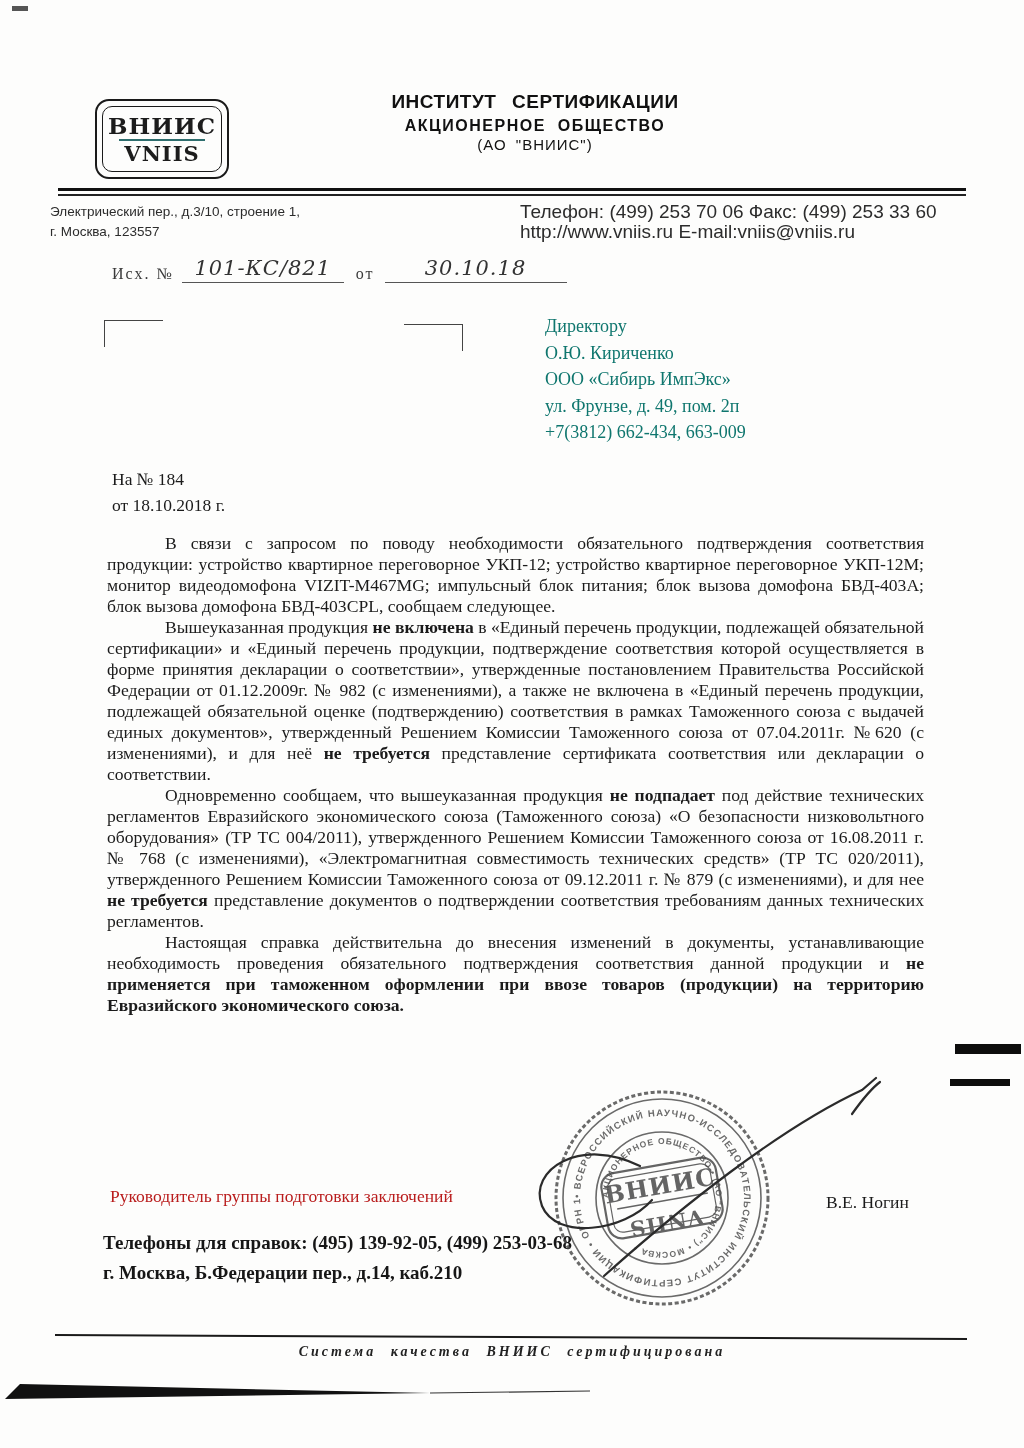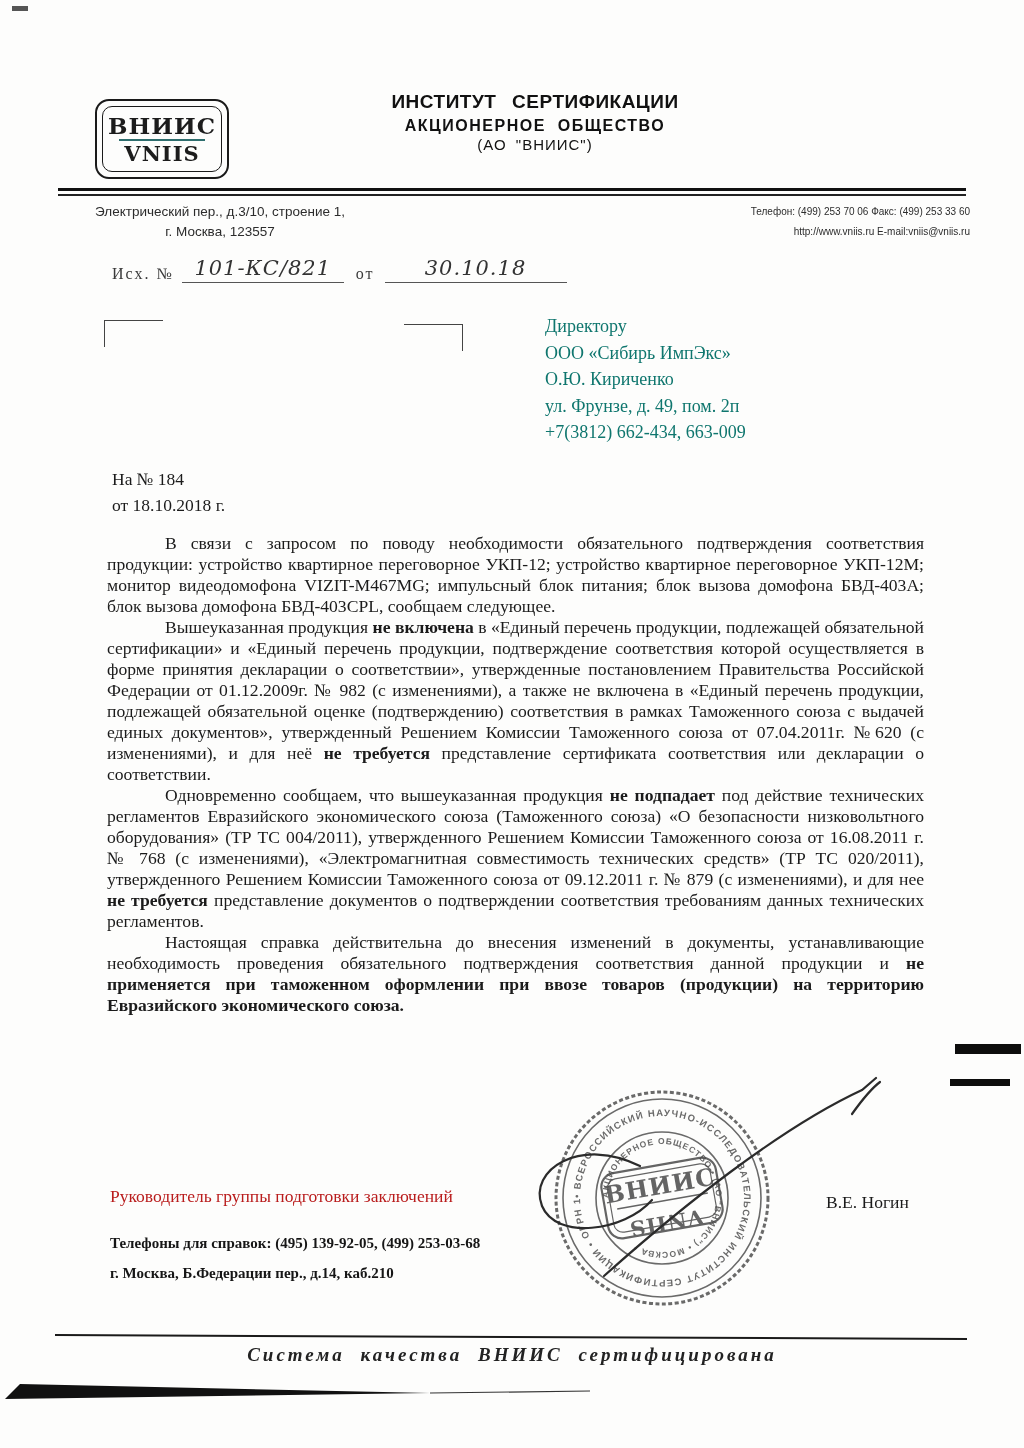--- a/index.html
+++ b/index.html
@@ -23,24 +23,24 @@
   .logo-bottom{font-family:"DejaVu Serif",serif;font-size:21px;font-weight:bold;letter-spacing:1px;line-height:22px;}
   .header-text{position:absolute;left:235px;top:90px;width:600px;text-align:center;
     font-family:"Liberation Sans",sans-serif;color:#111;}
   .ht1{font-size:19px;font-weight:bold;letter-spacing:.5px;word-spacing:8px;line-height:25px;}
   .ht2{font-size:19px;font-weight:bold;letter-spacing:.5px;word-spacing:10px;line-height:24px;}
   .ht3{font-size:16px;font-weight:bold;letter-spacing:1.5px;word-spacing:6px;margin-top:3px;}
   .ht4{font-size:15px;letter-spacing:1px;word-spacing:4px;margin-top:1px;font-family:"Liberation Sans",sans-serif;}
   .sep-thick{position:absolute;left:58px;top:188px;width:908px;height:3px;background:#111;}
   .sep-thin{position:absolute;left:58px;top:194px;width:908px;height:1.5px;background:#222;}
   
-  .contact-left{position:absolute;left:50px;top:202px;width:340px;text-align:center;
+  .contact-left{position:absolute;left:50px;top:202px;width:340px;text-align:left;
     font-family:"Liberation Sans",sans-serif;font-size:13.5px;color:#2c2c2c;line-height:20px;}
-  .contact-right{position:absolute;left:520px;top:202px;width:450px;text-align:right;
-    font-family:"Liberation Sans",sans-serif;font-size:10px;color:#2c2c2c;line-height:20px;}
+  .contact-right{position:absolute;left:520px;top:202px;width:450px;text-align:left;
+    font-family:"Liberation Sans",sans-serif;font-size:19px;color:#2c2c2c;line-height:20px;}
   
   .outgoing{position:absolute;left:112px;top:256px;font-size:16px;color:#3a3a3a;
     letter-spacing:2px;display:flex;align-items:flex-end;}
   .hand{
     font-family:"DejaVu Serif",serif;font-style:italic;font-size:21px;color:#333;
     letter-spacing:1px;transform:rotate(-2deg);
   }
   .uline{display:inline-block;border-bottom:1.7px solid #555;text-align:center;padding:0 6px 2px;}
   .uline.num{min-width:150px;margin-left:8px;margin-right:12px;}
   .uline.date{min-width:170px;margin-left:10px;}
@@ -53,27 +53,27 @@
   .recipient{position:absolute;left:545px;top:313px;font-size:18px;line-height:26.5px;color:#0f766e;}
   
   .reference{position:absolute;left:112px;top:466px;font-size:17.5px;line-height:26px;color:#1b1b1b;}
   
   .body-text{position:absolute;left:107px;top:533px;width:817px;}
   .body-text p{margin:0;text-indent:58px;text-align:justify;font-size:17.6px;line-height:21px;color:#1b1b1b;}
   .b{font-weight:bold;}
   
   .sign-position{position:absolute;left:110px;top:1186px;font-size:17.5px;color:#b91c1c;}
   .sign-name{position:absolute;left:778px;top:1192px;font-size:17.5px;color:#1b1b1b;margin-left:48px;}
-  .footer-contacts{position:absolute;left:110px;top:1228px;font-size:15px;font-weight:bold;line-height:30px;color:#161616;}
+  .footer-contacts{position:absolute;left:103px;top:1228px;font-size:19px;font-weight:bold;line-height:30px;color:#161616;}
   
   .stamp{position:absolute;left:520px;top:1058px;width:380px;height:310px;}
   
   .bottom-rule{position:absolute;left:55px;top:1336px;width:912px;height:1.8px;background:#1a1a1a;transform:rotate(.25deg);}
   .quality-line{position:absolute;left:0;top:1344px;width:1024px;text-align:center;
-    font-size:19px;font-style:italic;font-weight:bold;letter-spacing:3px;word-spacing:8px;color:#222;}
+    font-size:14px;font-style:italic;font-weight:bold;letter-spacing:3px;word-spacing:8px;color:#222;}
   
   .artifact{position:absolute;background:#0d0d0d;}
   .a1{left:955px;top:1044px;width:66px;height:10px;}
   .a2{left:950px;top:1079px;width:60px;height:7px;}
   .a3{left:12px;top:6px;width:16px;height:5px;background:#555;}
   .taper{position:absolute;left:0;top:1378px;}
 </style>
 </head>
 <body>
 
@@ -114,22 +114,22 @@
     <span class="uline num"><span class="hand">101-КС/821</span></span>
     <span>от</span>
     <span class="uline date"><span class="hand">30.10.18</span></span>
   </div>
 
   <div class="corner-l"></div>
   <div class="corner-r"></div>
 
   <div class="recipient">
       <div>Директору</div>
+      <div>О.Ю. Кириченко</div>
       <div>ООО «Сибирь ИмпЭкс»</div>
-      <div>О.Ю. Кириченко</div>
       <div>ул. Фрунзе, д. 49, пом. 2п</div>
       <div>+7(3812) 662-434, 663-009</div>
     </div>
 
   <div class="reference">
     <div>На  № 184</div>
     <div>от   18.10.2018 г.</div>
   </div>
 
   <div class="body-text">

